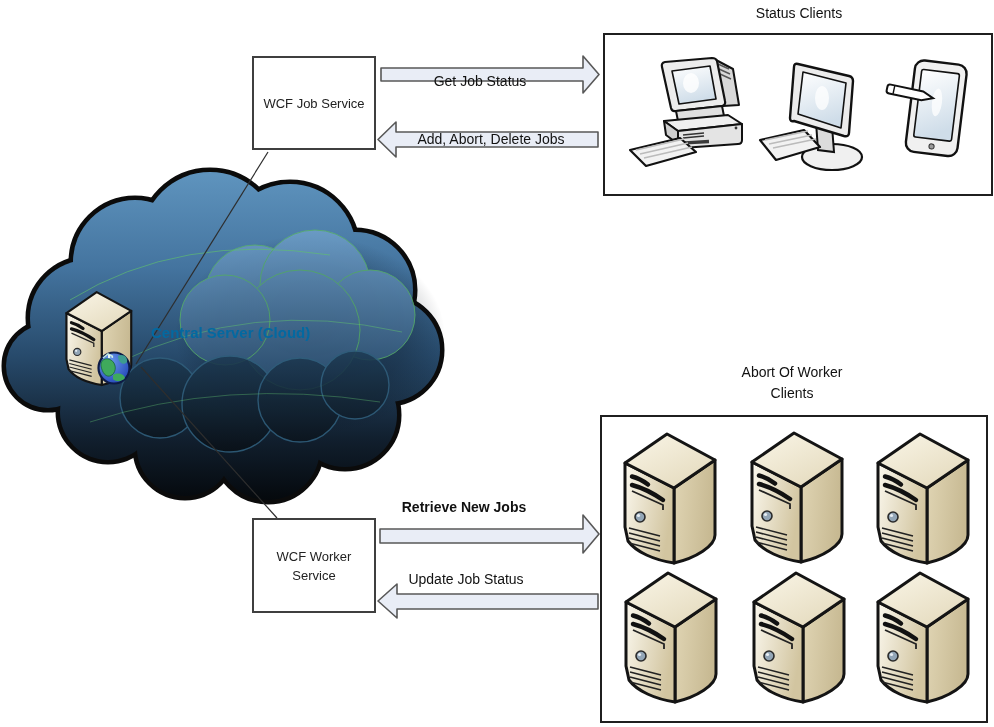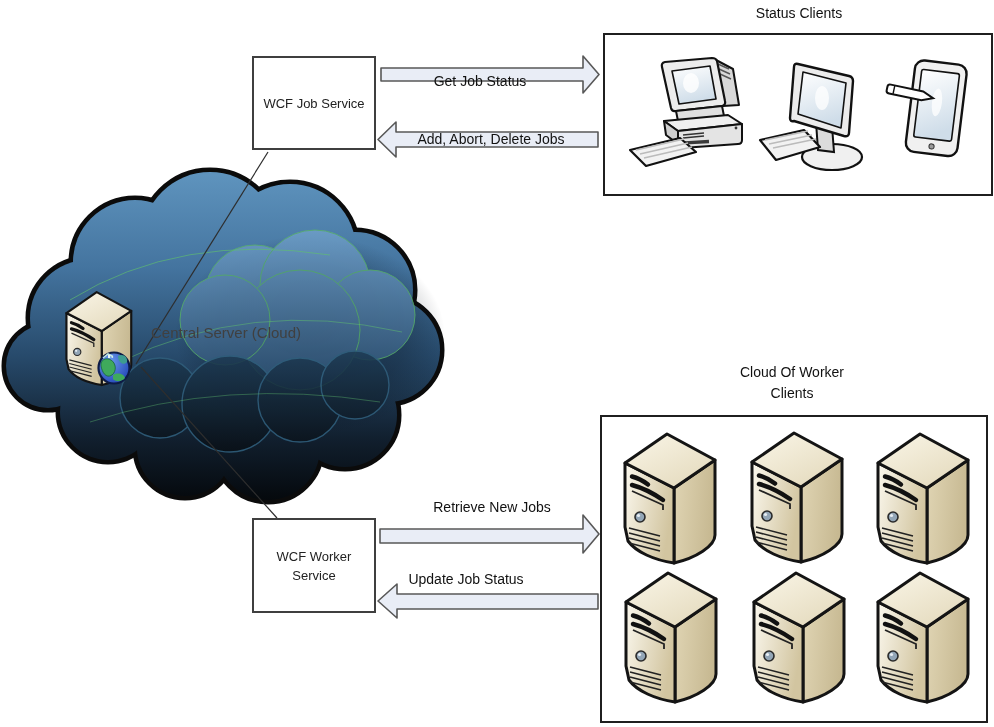--- a/index.html
+++ b/index.html
@@ -13,21 +13,21 @@
     border:2px solid #3f3f3f;display:flex;flex-direction:column;
     align-items:center;justify-content:center;text-align:center;
     font-size:13px;line-height:19px;color:#222;
   }
   .group-box{
     position:absolute;z-index:2;box-sizing:border-box;background:transparent;
     border:2px solid #1f1f1f;
   }
   .lbl{position:absolute;z-index:4;white-space:nowrap;font-size:14px;color:#111;}
   .lbl.centered{transform:translateX(-50%);}
-  .lbl.bold{font-weight:normal;font-size:15px;color:#404040;}
+  .lbl.bold{font-weight:bold;font-size:15px;color:#0369a1;}
   .lbl.twolines{white-space:normal;text-align:center;line-height:21px;width:200px;}
 </style>
 </head>
 <body>
 
 <div class="stage">
 
   <svg class="gfx" width="994" height="727" viewBox="0 0 994 727">
     <defs>
       <linearGradient id="cloudGrad" x1="0" y1="175" x2="0" y2="505" gradientUnits="userSpaceOnUse">
@@ -233,22 +233,22 @@
   <div class="group-box" style="left:600px;top:415px;width:388px;height:308px;"></div>
 
   <div class="lbl centered" style="left:799px;top:5px;">Status Clients</div>
 
   <div class="lbl centered" style="left:480px;top:38px;margin-top:35px;">Get Job Status</div>
 
   <div class="lbl centered" style="left:491px;top:110px;margin-top:21px;">Add, Abort, Delete Jobs</div>
 
   <div class="lbl bold" style="left:151px;top:324px;">Central Server (Cloud)</div>
 
-  <div class="lbl centered" style="left:492px;top:499px;">Retrieve New Jobs</div>
+  <div class="lbl centered" style="left:464px;top:499px;font-weight:bold;">Retrieve New Jobs</div>
 
   <div class="lbl centered" style="left:466px;top:571px;">Update Job Status</div>
 
   <div class="lbl twolines centered" style="left:792px;top:362px;">
-    <span>Cloud Of Worker</span><br>
+    <span>Abort Of Worker</span><br>
     <span>Clients</span>
   </div>
 
 </div>
 
 </body></html>

